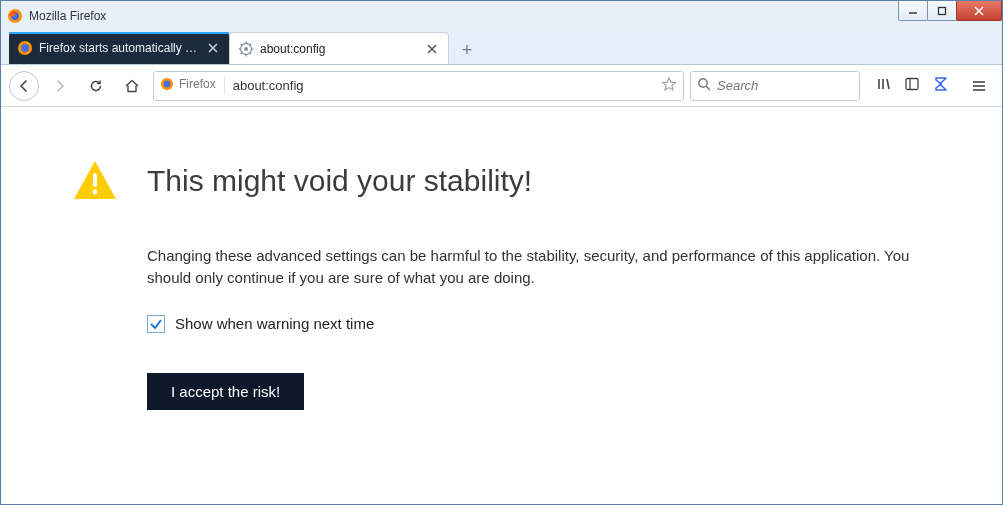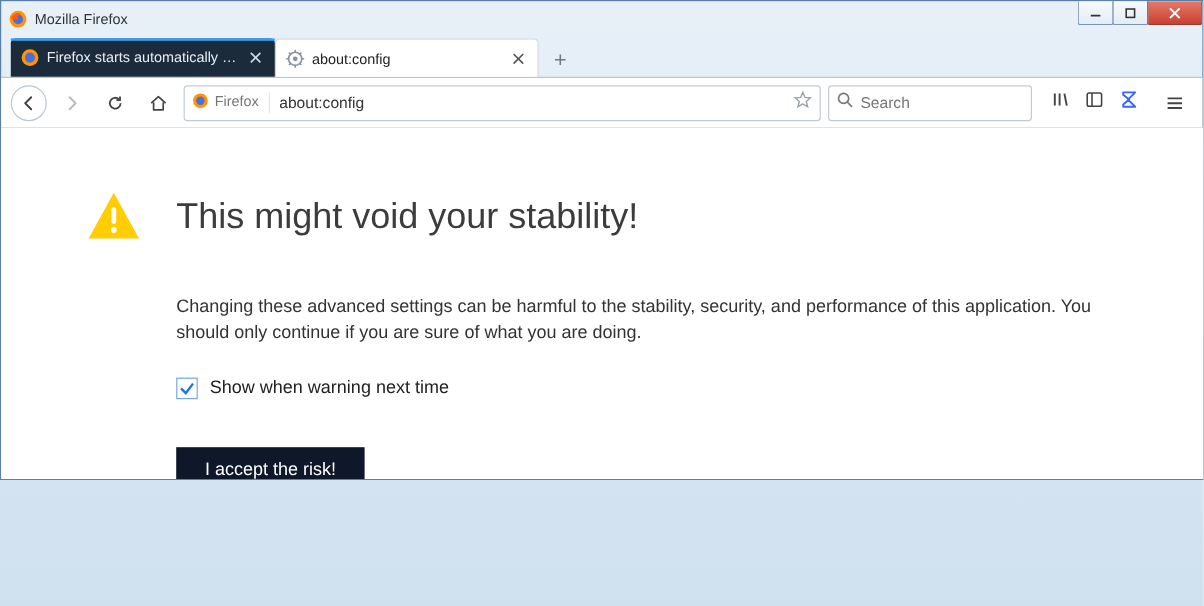--- a/index.html
+++ b/index.html
@@ -1,21 +1,21 @@
 <!DOCTYPE html>
 <html><head>
 <meta charset="utf-8">
 <style>
   * { box-sizing: border-box; margin: 0; padding: 0; }
   html, body { width: 1003px; height: 505px; font-family: "Segoe UI", Tahoma, sans-serif; overflow: hidden; }
   body { background: linear-gradient(#e8f0f8, #cfe0ef); }
 
   
   .window {
-    width: 1003px; height: 400px;
+    width: 1003px; height: 505px;
     border: 1px solid #5a7fa8;
     background: linear-gradient(#e8f0f8, #d7e6f3);
     display: flex; flex-direction: column;
   }
   .titlebar {
     height: 30px;
     display: flex; align-items: center;
     padding: 0 0 0 6px;
     position: relative;
   }
@@ -97,21 +97,21 @@
   .urlbar .identity { display:flex; gap:5px; font-size:12px; color:#888; border-right:1px solid #e1e5ea; padding-right:8px;}
   .urlbar .identity .brand { color:#777; }
   .urlbar input {
     flex:1; border:none; outline:none; font-size:13px; color:#333; background:transparent;
   }
   .urlbar .star { color:#9aa3ad; font-size:16px; }
   .searchbar {
     width: 170px; height:30px; border:1px solid #c2cbd4; border-radius:3px;
     display:flex; align-items:center; padding:0 6px; gap:6px; background:#fff;
   }
-  .searchbar input { flex:1; border:none; outline:none; font-size:13px; color:#888; background:transparent;}
+  .searchbar input { flex:1; border:none; outline:none; font-size:13px; font-style:italic; color:#888; background:transparent;}
   .toolbar-icons { display:flex; align-items:center; gap:12px; margin-left:10px; color:#4a4a4a;}
   .toolbar-icons .sigma { color:#3a66ff; font-weight:bold; }
   .hamburger { margin-left:8px; }
 
   
   .content {
     flex:1; background:#fff; position:relative; overflow:auto;
     border-top: none;
   }
   .warning-page {

